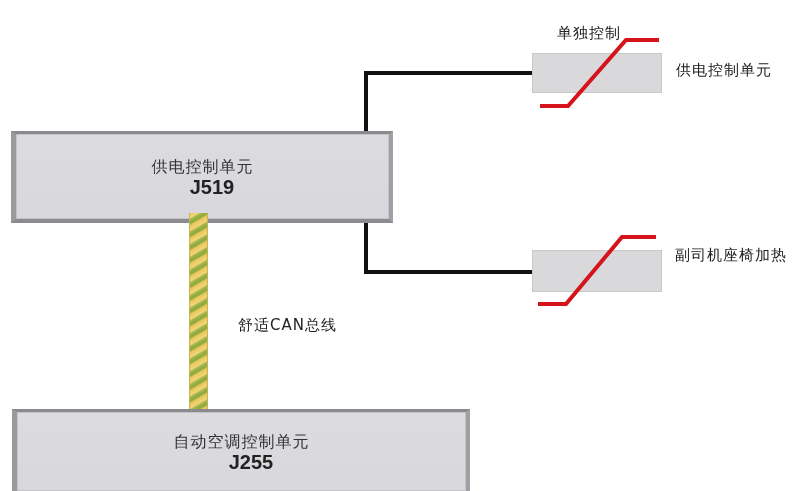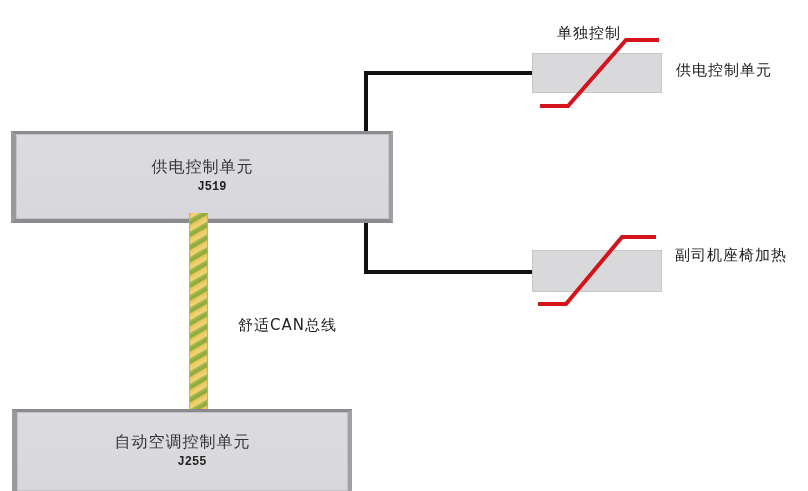--- a/index.html
+++ b/index.html
@@ -4,21 +4,21 @@
 <style>
   html, body { margin:0; padding:0; }
   body { width:808px; height:491px; background:#ffffff; position:relative; overflow:hidden;
          font-family:"DejaVu Sans", "Liberation Sans", sans-serif; color:#222; }
   .unit-box { position:absolute; box-sizing:border-box;
     background:linear-gradient(#dcdcdf,#d8d8dc);
     border-top:3px solid #8a8a8e; border-left:5px solid #9a9a9e; border-right:4px solid #a0a0a4; border-bottom:4px solid #8c8c90;
     box-shadow: inset 0 0 0 1px #c4c4c8;
     display:flex; flex-direction:column; align-items:center; justify-content:center; }
   .unit-name { font-size:16px; color:#333; line-height:20px; letter-spacing:1px; }
-  .unit-code { font-size:12px; font-weight:bold; color:#222; line-height:20px; font-family:Liberation Mono, monospace;margin-left:19px; }
+  .unit-code { font-size:20px; font-weight:bold; color:#222; line-height:20px; font-family:Liberation Sans, sans-serif;margin-left:19px; }
   .seat-box { position:absolute; background:#d9d9db; border:1px solid #c8c8ca; box-sizing:border-box; }
   .label { position:absolute; font-size:15px; color:#222; white-space:nowrap; letter-spacing:1px; }
   svg.wires { position:absolute; left:0; top:0; }
   .can-bus { position:absolute; left:189px; top:213px; width:19px; height:197px;
     background: repeating-linear-gradient(150deg, #e9c85a 0px, #f3d47a 4px, #9fb547 6px, #8aa83f 9px, #e9c85a 11px);
     border-left:1px solid #c9b250; border-right:1px solid #c9b250; box-sizing:border-box; }
 </style>
 </head>
 <body>
 
@@ -30,21 +30,21 @@
 </svg>
 
 <div class="unit-box" style="left:11px; top:131px; width:382px; height:92px;">
   <span class="unit-name">供电控制单元</span>
   <span class="unit-code">J519</span>
 </div>
 
 <div class="can-bus"></div>
 <div class="label" style="left:238px; top:316px;">舒适CAN总线</div>
 
-<div class="unit-box" style="left:12px; top:409px; width:340px; height:82px; border-bottom:none;">
+<div class="unit-box" style="left:12px; top:409px; width:458px; height:82px; border-bottom:none;">
   <span class="unit-name">自动空调控制单元</span>
   <span class="unit-code">J255</span>
 </div>
 
 <div class="label" style="left:557px; top:8px;margin-top:16px;">单独控制</div>
 
 <div class="seat-box" style="left:532px; top:53px; width:130px; height:40px;"></div>
 <svg class="wires" width="808" height="491">
   <polyline points="540,106 568,106 626,40 659,40" fill="none" stroke="#d4131b" stroke-width="4" stroke-linejoin="miter"></polyline>
 </svg>

